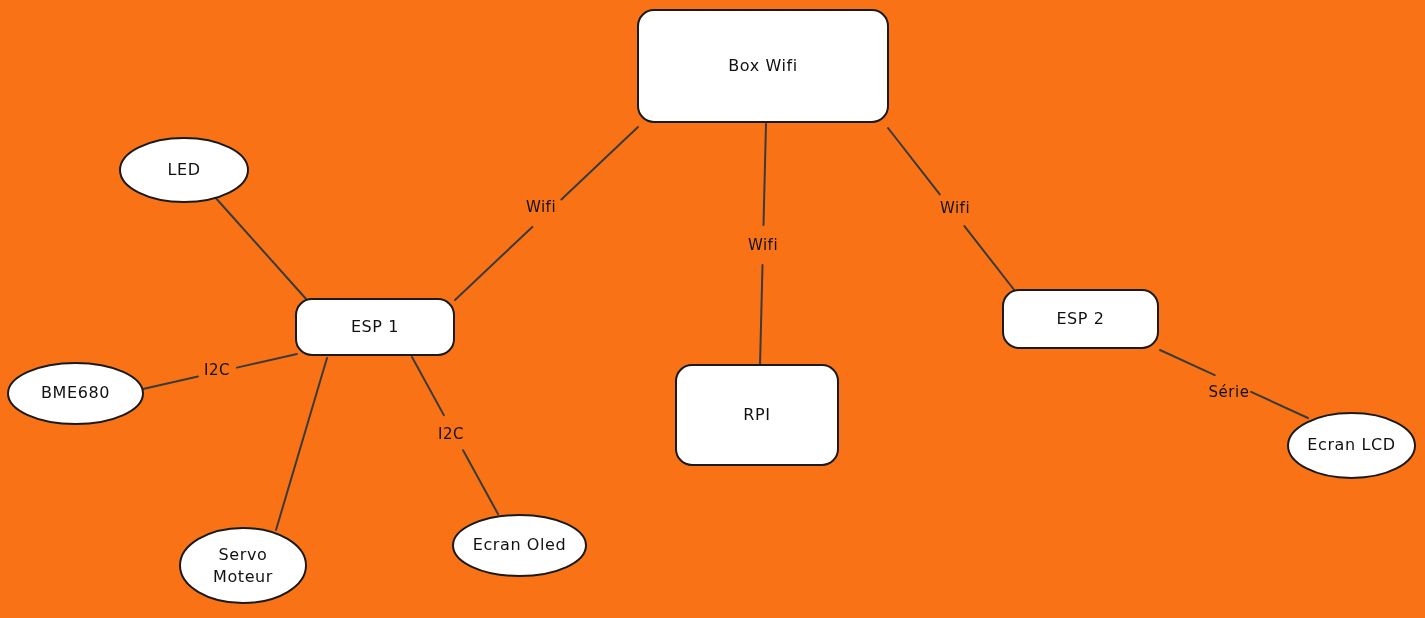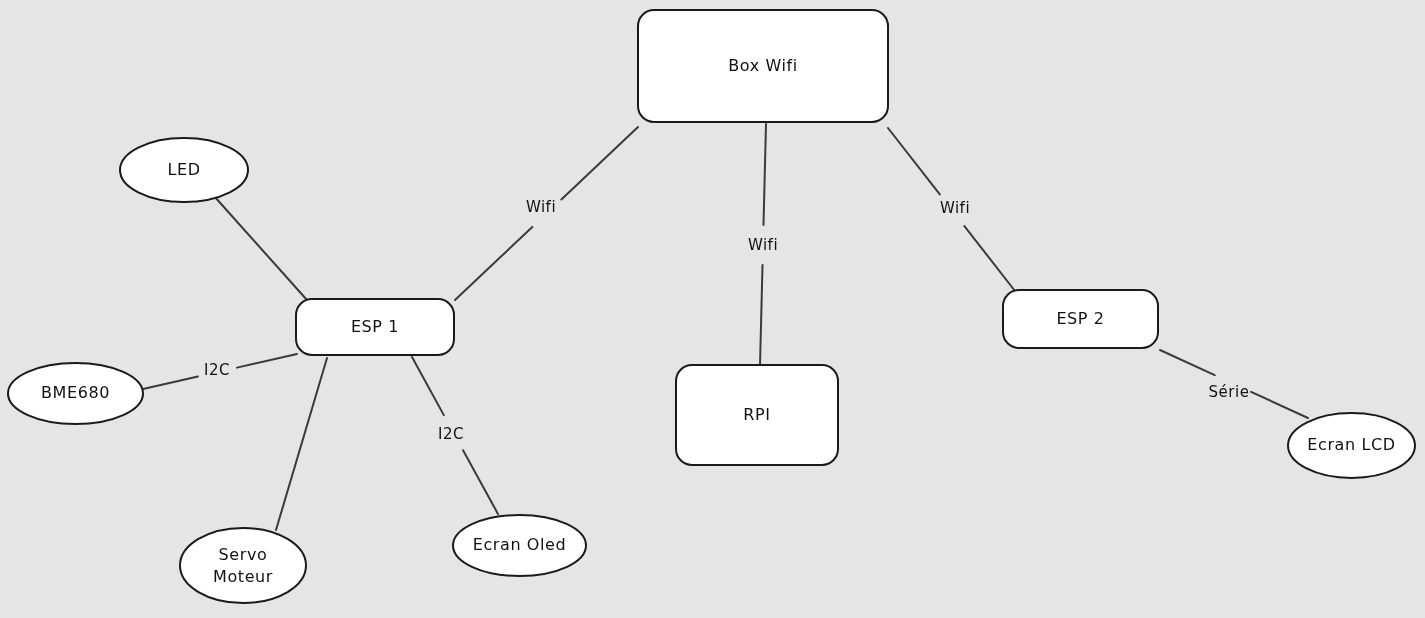--- a/index.html
+++ b/index.html
@@ -7,21 +7,21 @@
     padding: 0;
     background: #ffffff;
   }
   body {
     font-family: "DejaVu Sans", sans-serif;
   }
   #canvas {
     position: relative;
     width: 1425px;
     height: 618px;
-    background: #e5e5e5;
+    background: #f97316;
     overflow: hidden;
   }
   #diagram-svg {
     position: absolute;
     left: 0;
     top: 0;
     width: 1425px;
     height: 618px;
   }
   .node-shape {

